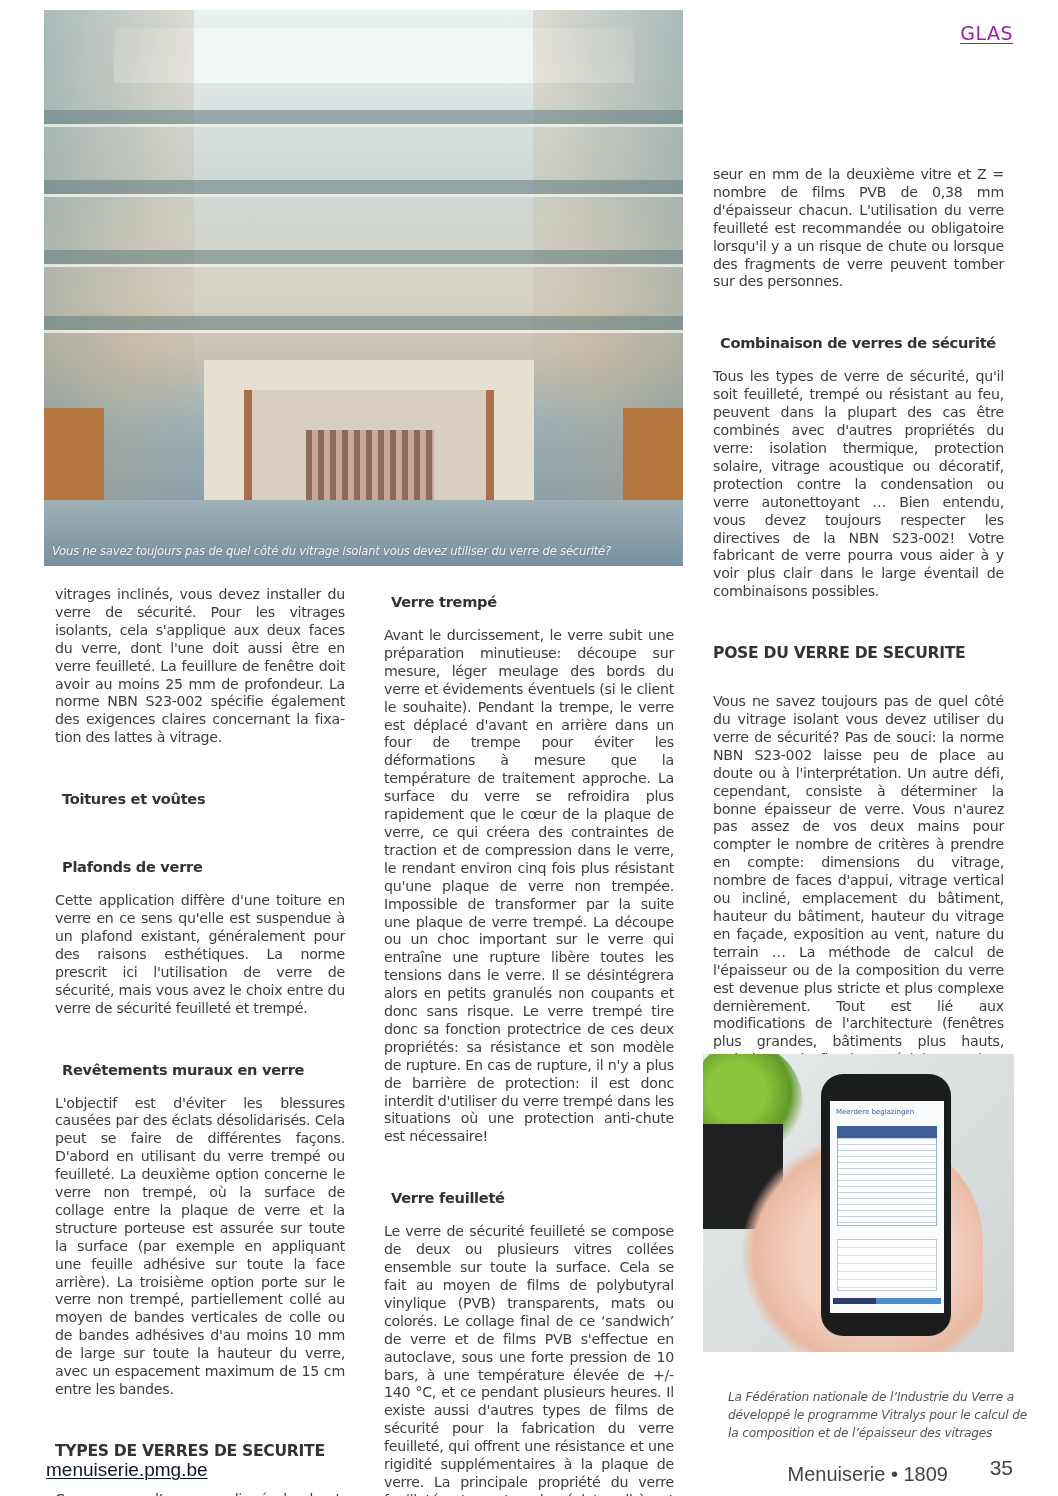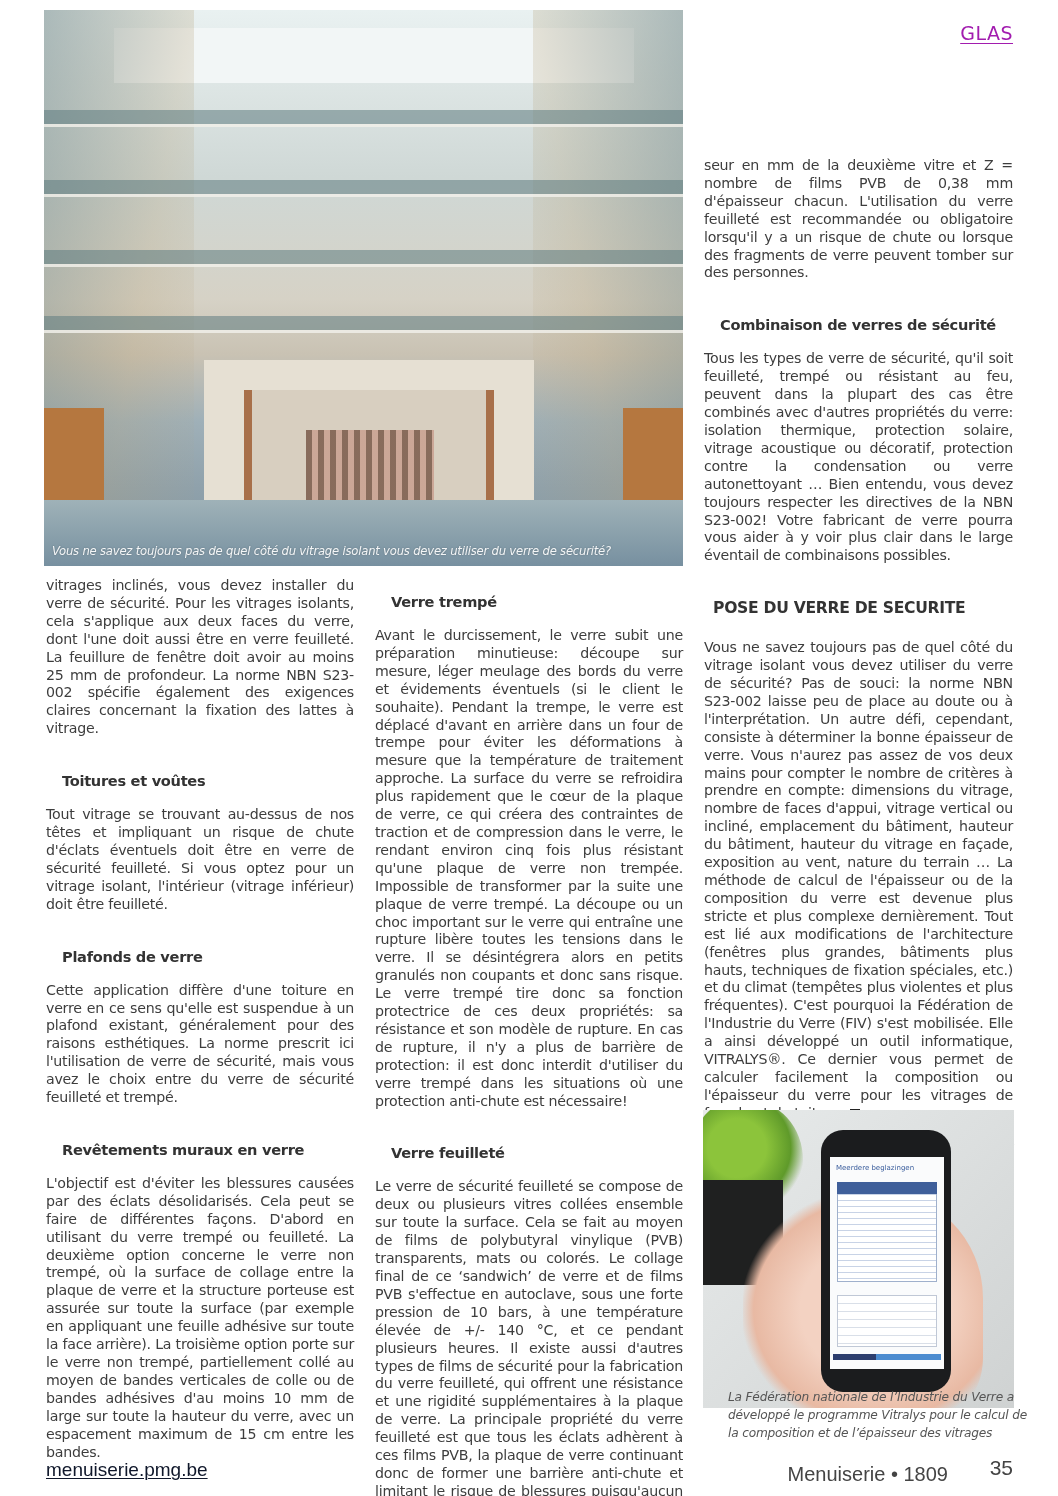--- a/index.html
+++ b/index.html
@@ -29,36 +29,36 @@
   .hero .window { position:absolute; left:262px; top:420px; width:128px; height:76px; background: repeating-linear-gradient(90deg,#7a5a4a 0 6px,#c9a090 6px 12px); opacity:.85; }
   .hero .floor { position:absolute; left:0; top:490px; width:100%; height:66px; background: linear-gradient(180deg,#9fb2b8,#7790a0); }
   .hero .caption {
     position: absolute; left: 8px; bottom: 6px; right: 8px;
     font-family: "DejaVu Sans", sans-serif; font-style: italic; font-size: 11.6px; line-height: 18px;
     color: #f4f6f7; font-weight: 300; letter-spacing: -0.2px; text-shadow: 0 0 2px rgba(0,0,0,.25);
   }
 
   
   .col { position: absolute; font-size: 14.2px; line-height: 17.9px; color: #3d3d3d; text-align: justify; letter-spacing: -0.25px; }
-  .col p { margin: 0; hyphens: manual; }
+  .col p { margin: 9px; hyphens: manual; }
   .col h3 { font-size: 14.6px; font-weight: bold; color: #333; margin: 16px; line-height: 18px; letter-spacing: -0.3px; }
   .col h2 { font-size: 15.6px; font-weight: bold; color: #333; margin: 9px; line-height: 20px; letter-spacing: -0.3px; }
   .col .gap { height: 18px; }
   .col .gap-sm { height: 12px; }
 
   .col-left { left: 46px; top: 577px; width: 308px; }
   .col-mid { left: 375px; top: 577px; width: 308px; }
   .col-right { left: 704px; top: 157px; width: 309px; }
 
   .thanks { text-align: right; font-style: italic; font-size: 13.4px; line-height: 18px; color: #555; letter-spacing: -0.3px; }
   .end-mark { display:inline-block; width:10px; height:10px; border:2px solid #222; box-shadow: 1px 1px 0 #222; vertical-align: -1px; margin-left: 2px; }
 
   
   .phone-photo {
-    position: absolute; left: 703px; top: 1110px; width: 311px; height: 298px; overflow: hidden;
+    position: absolute; left: 703px; top: 1054px; width: 311px; height: 298px; overflow: hidden;
     background: linear-gradient(135deg, #e8ebeb 0%, #dcdfdf 50%, #cfd2d2 100%);
   }
   .phone-photo .plant { position:absolute; left:-10px; top:-10px; width:110px; height:120px; border-radius: 40% 50% 50% 40%; background: radial-gradient(circle at 40% 40%, #8cc43b 0 30%, #5f9a2a 55%, rgba(0,0,0,0) 70%); }
   .phone-photo .pot { position:absolute; left:0; top:70px; width:80px; height:105px; background:#1f2020; border-radius: 0 0 14px 0; }
   .phone-photo .hand { position:absolute; left:40px; top:80px; width:240px; height:240px; border-radius: 45% 45% 30% 30%; background: radial-gradient(ellipse at 55% 50%, #f3d2c2 0 40%, #e8b9a3 65%, rgba(0,0,0,0) 72%); }
   .phone-photo .phone { position:absolute; left:118px; top:20px; width:130px; height:262px; border-radius: 22px; background:#1b1c1e; }
   .phone-photo .screen { position:absolute; left:127px; top:47px; width:114px; height:212px; background:#fafbfc; }
   .phone-photo .screen-title { position:absolute; left:133px; top:54px; font-size:7px; color:#3a5d9c; font-family:"DejaVu Sans",sans-serif; }
   .phone-photo .table { position:absolute; left:134px; top:72px; width:100px; height:100px;
      background: repeating-linear-gradient(180deg, #ffffff 0 5px, #c8d3e6 5px 6px); border:1px solid #9fb0cc; }
@@ -113,21 +113,20 @@
   </div>
   <div class="caption">
     <div>Vous ne savez toujours pas de quel côté du vitrage isolant vous devez utiliser du verre de sécurité?</div>
   </div>
 </div>
 
 <div class="col col-left">
   <p>vitrages inclinés, vous devez installer du verre de sécurité. Pour les vitrages isolants, cela s'applique aux deux faces du verre, dont l'une doit aussi être en verre feuilleté. La feuillure de fenêtre doit avoir au moins 25 mm de profon­deur. La norme NBN S23-002 spécifie égale­ment des exigences claires concernant la fixa­tion des lattes à vitrage.</p>
   <div class="gap"></div>
   <h3>Toitures et voûtes</h3>
-  <p>Tout vitrage se trouvant au-dessus de nos têtes et impliquant un risque de chute d'éclats éven­tuels doit être en verre de sécurité feuilleté. Si vous optez pour un vitrage isolant, l'intérieur (vitrage inférieur) doit être feuilleté.</p>
   <div class="gap"></div>
   <h3>Plafonds de verre</h3>
   <p>Cette application diffère d'une toiture en verre en ce sens qu'elle est suspendue à un plafond existant, généralement pour des raisons esthé­tiques. La norme prescrit ici l'utilisation de verre de sécurité, mais vous avez le choix entre du verre de sécurité feuilleté et trempé.</p>
   <div class="gap"></div>
   <h3>Revêtements muraux en verre</h3>
   <p>L'objectif est d'éviter les blessures causées par des éclats désolidarisés. Cela peut se faire de différentes façons. D'abord en utilisant du verre trempé ou feuilleté. La deuxième option concerne le verre non trempé, où la surface de collage entre la plaque de verre et la struc­ture porteuse est assurée sur toute la surface (par exemple en appliquant une feuille adhé­sive sur toute la face arrière). La troisième option porte sur le verre non trempé, partielle­ment collé au moyen de bandes verticales de colle ou de bandes adhésives d'au moins 10 mm de large sur toute la hauteur du verre, avec un espacement maximum de 15 cm entre les bandes.</p>
   <div class="gap" style="height:24px;"></div>
   <h2>TYPES DE VERRES DE SECURITE</h2>
   <div class="gap-sm"></div>
   <p>Comme nous l’avons souligné plus haut, en Belgique, seuls deux types de verre entrent dans la catégorie du verre de sécurité: le verre trempé thermiquement et le verre feuilleté.</p>

